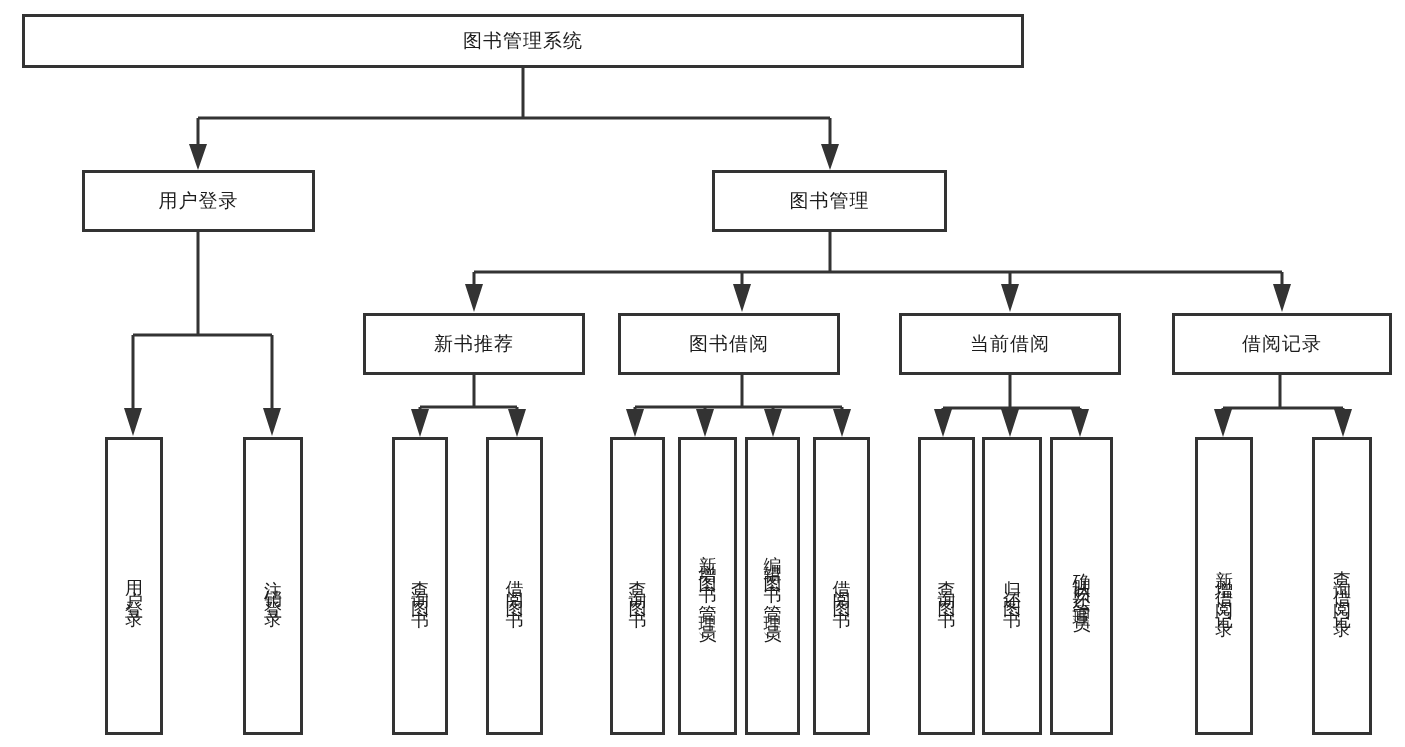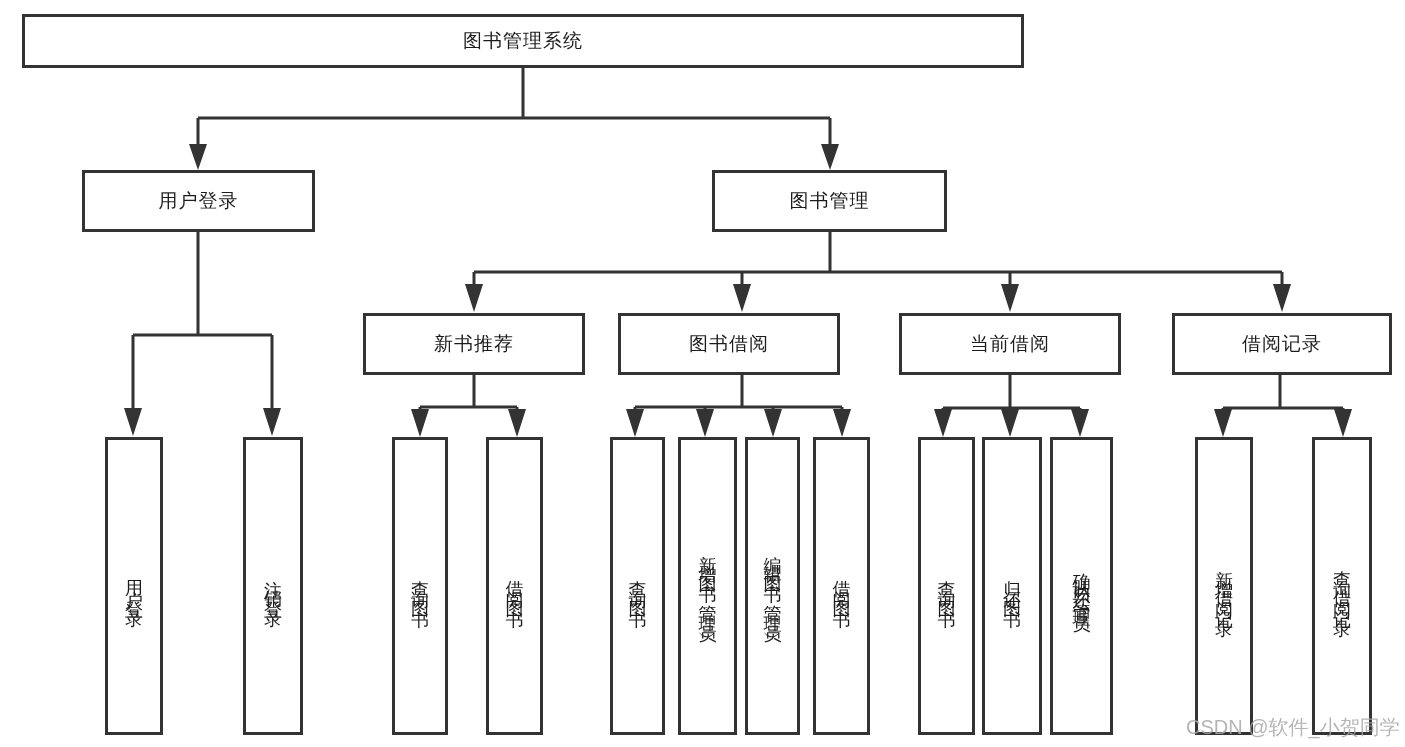--- a/index.html
+++ b/index.html
@@ -137,15 +137,14 @@
     <span class="vtext" style="letter-spacing:6px;">确认归还（管理员）</span>
   </div>
 
   <div class="node v-node" style="left:1195px; top:437px; width:58px; height:298px;">
     <span class="vtext">新增借阅记录</span>
   </div>
   <div class="node v-node" style="left:1312px; top:437px; width:60px; height:298px;">
     <span class="vtext">查询借阅记录</span>
   </div>
 
-  <div class="watermark">CSDN @软件_小贺同学</div>
 
 </div>
 
 </body></html>

